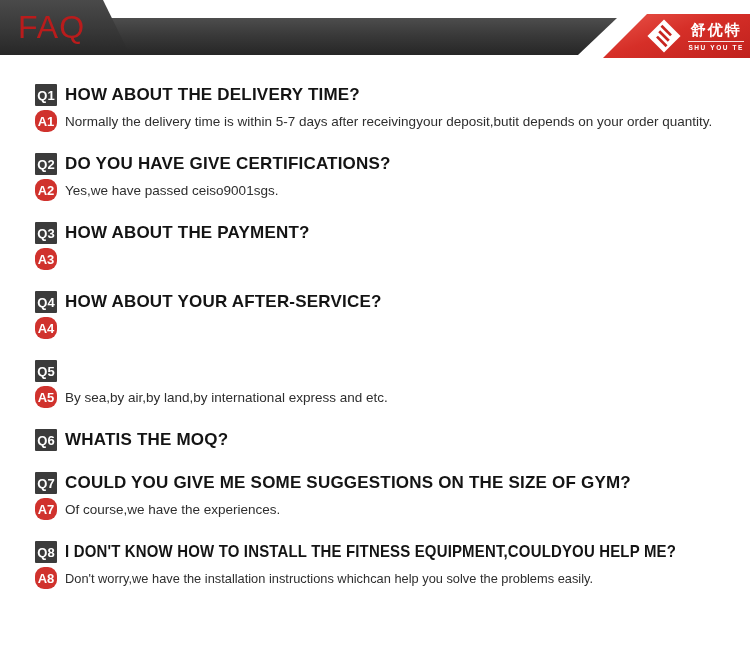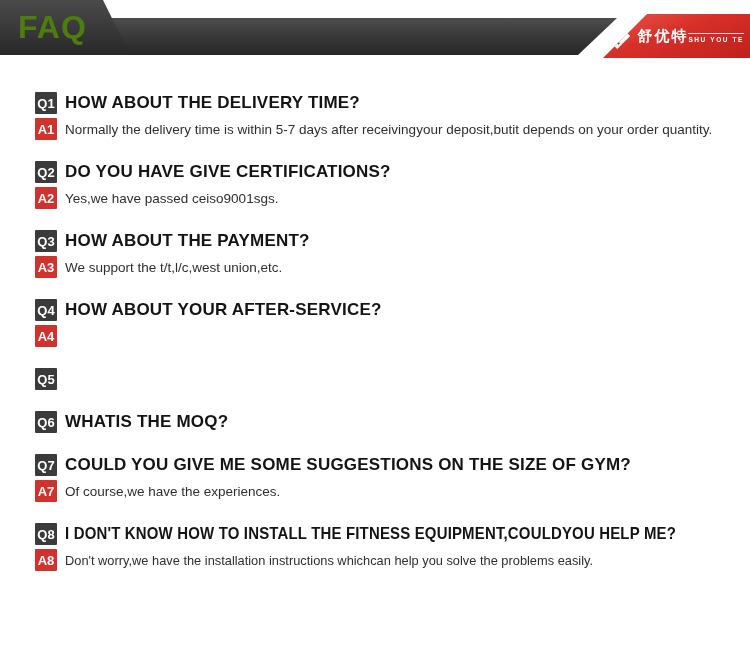--- a/index.html
+++ b/index.html
@@ -13,52 +13,52 @@
     background: linear-gradient(180deg, #4d4d4d 0%, #3a3a3a 45%, #262626 100%);
     clip-path: polygon(0 0, 617px 0, 578px 100%, 0 100%);
   }
   .title-block {
     position: absolute; top: 0; left: 0; width: 130px; height: 55px;
     background: linear-gradient(180deg, #4a4a4a 0%, #383838 55%, #272727 100%);
     clip-path: polygon(0 0, 103px 0, 130px 100%, 0 100%);
   }
   .faq-title {
     position: absolute; top: 9px; left: 18px;
-    font-size: 32px; font-weight: bold; color: #4d7c0f; letter-spacing: 1px;
+    font-size: 32px; font-weight: normal; color: #b91c1c; letter-spacing: 1px;
   }
   .brand {
     position: absolute; top: 14px; left: 603px; width: 147px; height: 44px;
     background: linear-gradient(160deg, #ea564b 0%, #d62f28 45%, #c0211d 100%);
     clip-path: polygon(44px 0, 100% 0, 100% 100%, 0 100%);
     display: flex; align-items: center; justify-content: flex-end;
     padding-right: 6px; gap: 6px;
   }
-  .brand-text { display: flex; flex-direction: row; align-items: center; }
+  .brand-text { display: flex; flex-direction: column; align-items: center; }
   .brand-cn {
     font-size: 15px; font-weight: bold; color: #ffffff; letter-spacing: 2px;
     line-height: 16px; white-space: nowrap;
   }
   .brand-en {
     font-size: 6.5px; font-weight: bold; color: #ffffff; letter-spacing: 1.6px;
     margin-top: 3px; border-top: 1px solid rgba(255,255,255,.85); padding-top: 2px;
     white-space: nowrap;
   }
 
   
   .faq-list { padding: 22px 10px 0 35px; }
-  .faq-item { margin-bottom: 21px; margin-top: 8px; }
+  .faq-item { margin-bottom: 21px; }
   .row { display: flex; align-items: flex-start; }
   .badge {
     flex: 0 0 auto; width: 22px; height: 22px; border-radius: 1px;
     color: #ffffff; font-size: 13px; font-weight: bold;
     display: flex; align-items: center; justify-content: center;
     margin-right: 8px;
   }
   .q-badge { background: #3b3b3b; }
-  .a-badge { background: #d0322d; }
+  .a-badge { background: #d0322d; border-radius: 9px; }
   .q-text {
     display: inline-block; font-size: 17px; font-weight: bold; color: #141414;
     line-height: 22px; letter-spacing: 0.2px; white-space: nowrap;
   }
   .a-row { margin-top: 4px; }
   .a-text {
     display: inline-block; font-size: 13.5px; color: #2e2e2e;
     line-height: 17px; padding-top: 3px; max-width: 652px;
   }
   .faq-item.condensed .q-text { transform: scaleX(0.88); transform-origin: 0 50%; }
@@ -113,37 +113,40 @@
     </div>
   </section>
 
   <section class="faq-item">
     <div class="row q-row">
       <span class="badge q-badge">Q3</span>
       <span class="q-text">HOW ABOUT THE PAYMENT?</span>
     </div>
     <div class="row a-row">
       <span class="badge a-badge">A3</span>
-      <span class="a-text">We support the t/t,l/c,west union,etc.</span>
     </div>
   </section>
 
   <section class="faq-item">
     <div class="row q-row">
       <span class="badge q-badge">Q4</span>
       <span class="q-text">HOW ABOUT YOUR AFTER-SERVICE?</span>
     </div>
     <div class="row a-row">
       <span class="badge a-badge">A4</span>
     </div>
   </section>
 
   <section class="faq-item">
     <div class="row q-row">
       <span class="badge q-badge">Q5</span>
+    </div>
+    <div class="row a-row">
+      <span class="badge a-badge">A5</span>
+      <span class="a-text">By sea,by air,by land,by international express and etc.</span>
     </div>
   </section>
 
   <section class="faq-item">
     <div class="row q-row">
       <span class="badge q-badge">Q6</span>
       <span class="q-text">WHATIS THE MOQ?</span>
     </div>
   </section>
 

